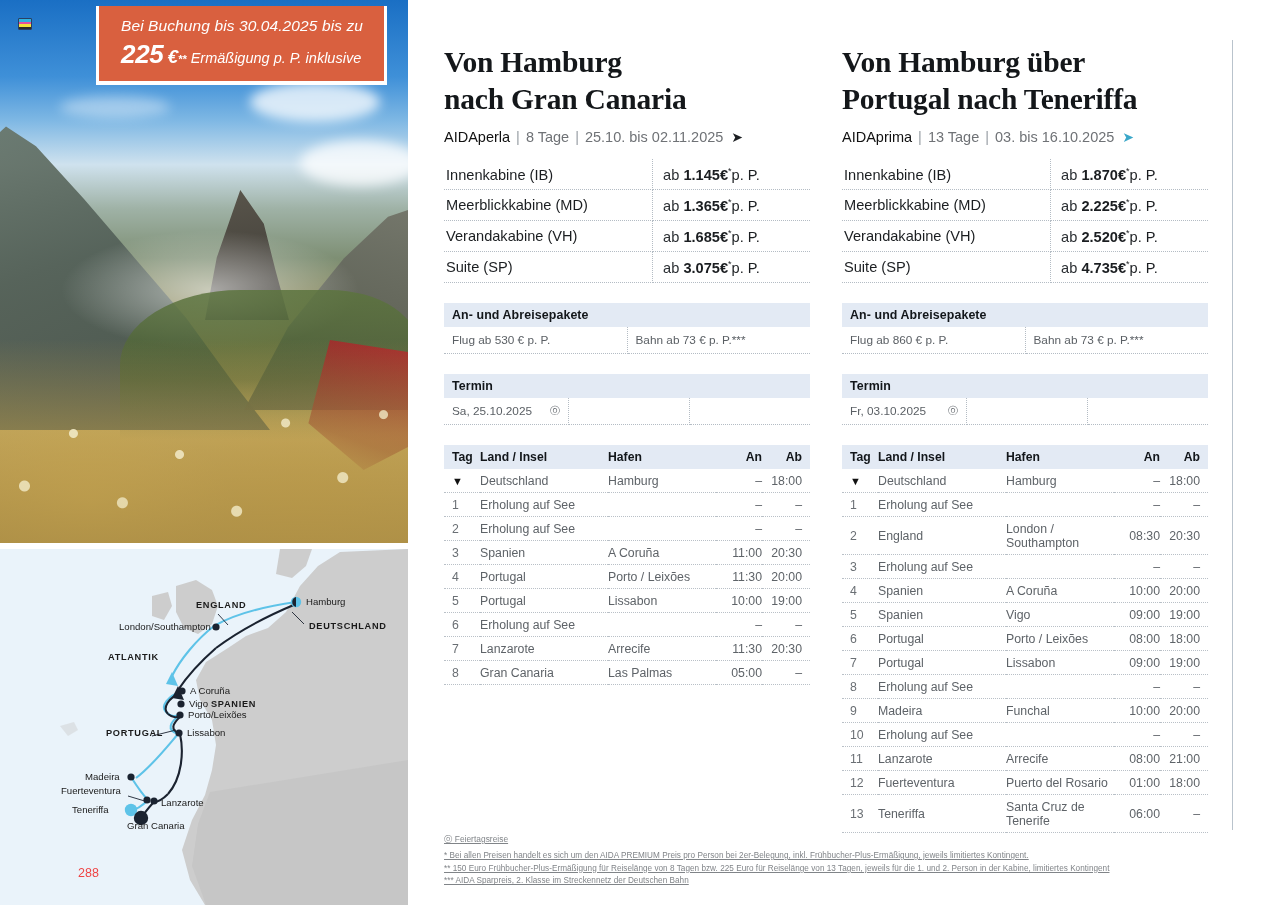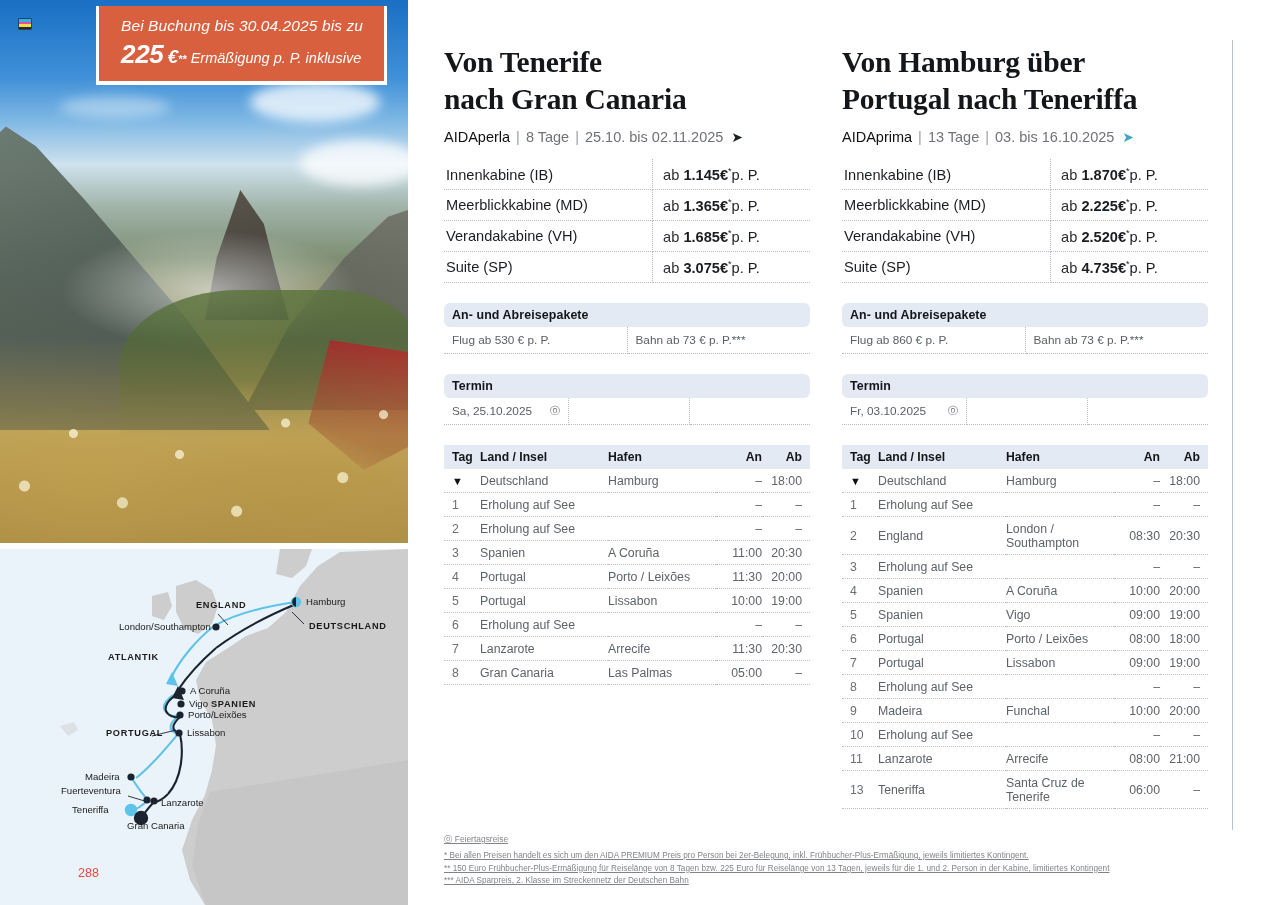--- a/index.html
+++ b/index.html
@@ -152,21 +152,21 @@
   .prices .ab { color:#2b2f33; }
   .prices .num { font-weight:bold; }
   .prices .eur { font-weight:bold; }
   .prices .star { font-size:9px; vertical-align:super; }
   .prices .pp { }
 
   
   .sec { margin-top:20px; width:100%; }
   .sec-head {
     background:#e3eaf4; color:#12161a; font-weight:bold;
-    font-size:12.4px; padding:5px 0 5px 8px; letter-spacing:.1px;border-radius:6px;
+    font-size:12.4px; padding:5px 0 5px 8px; letter-spacing:.1px;
   }
   .sec-table { width:100%; border-collapse:collapse; }
   .sec-table td {
     font-size:11.8px; color:#5a5f64; padding:6px 0 6px 8px;
     border-bottom:1px dotted #b4bcc4;
     border-right:1px dotted #b4bcc4;
     vertical-align:middle;
   }
   .sec-table td:last-child { border-right:none; }
   .sec-table td.empty { }
@@ -333,21 +333,21 @@
     </div>
 
     <div class="page-num">288</div>
   </div>
 
   <div class="content">
     <div class="vdivider"></div>
 
     <div class="panel panel-left">
       <div class="title">
-        <span>Von Tenerife</span><br>
+        <span>Von Hamburg</span><br>
         <span>nach Gran Canaria</span>
       </div>
       <div class="subline">
         <span class="ship">AIDAperla</span>
         <span class="sep">|</span>
         <span>8 Tage</span>
         <span class="sep">|</span>
         <span>25.10. bis 02.11.2025</span>
         <span class="arrow" style="color:#1b1e21;">➤</span>
       </div>
@@ -633,20 +633,27 @@
               <td class="c-ab">–</td>
             </tr>
             <tr>
               <td class="c-tag">11</td>
               <td class="c-land">Lanzarote</td>
               <td class="c-port">Arrecife</td>
               <td class="c-an">08:00</td>
               <td class="c-ab">21:00</td>
             </tr>
             <tr>
+              <td class="c-tag">12</td>
+              <td class="c-land">Fuerteventura</td>
+              <td class="c-port">Puerto del Rosario</td>
+              <td class="c-an">01:00</td>
+              <td class="c-ab">18:00</td>
+            </tr>
+            <tr>
               <td class="c-tag">13</td>
               <td class="c-land">Teneriffa</td>
               <td class="c-port">Santa Cruz de Tenerife</td>
               <td class="c-an">06:00</td>
               <td class="c-ab">–</td>
             </tr>
           </tbody>
       </table>
     </div>
 

